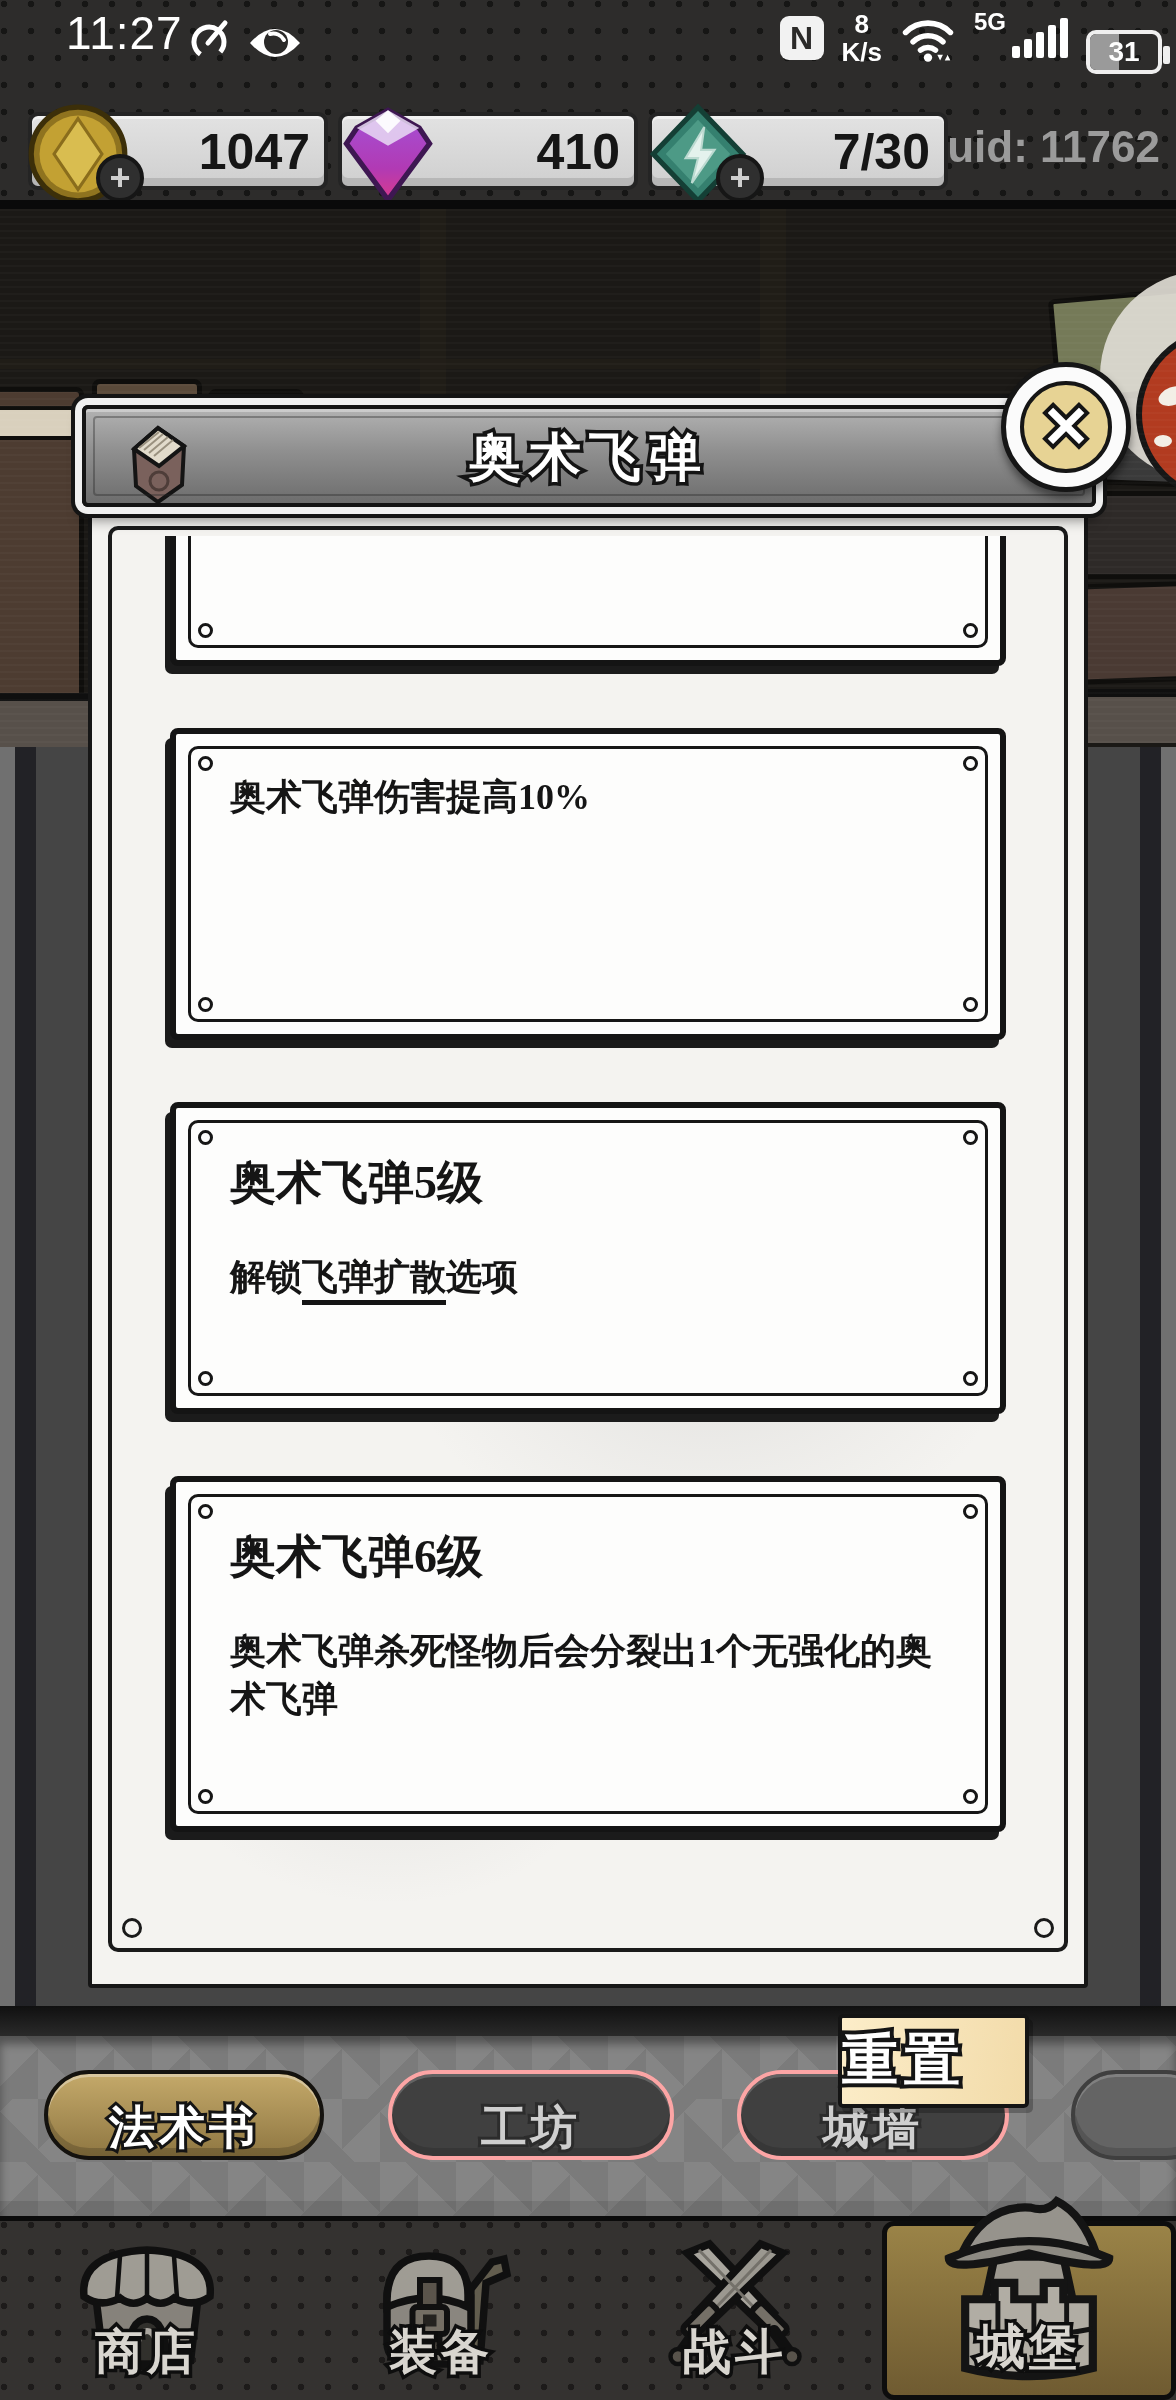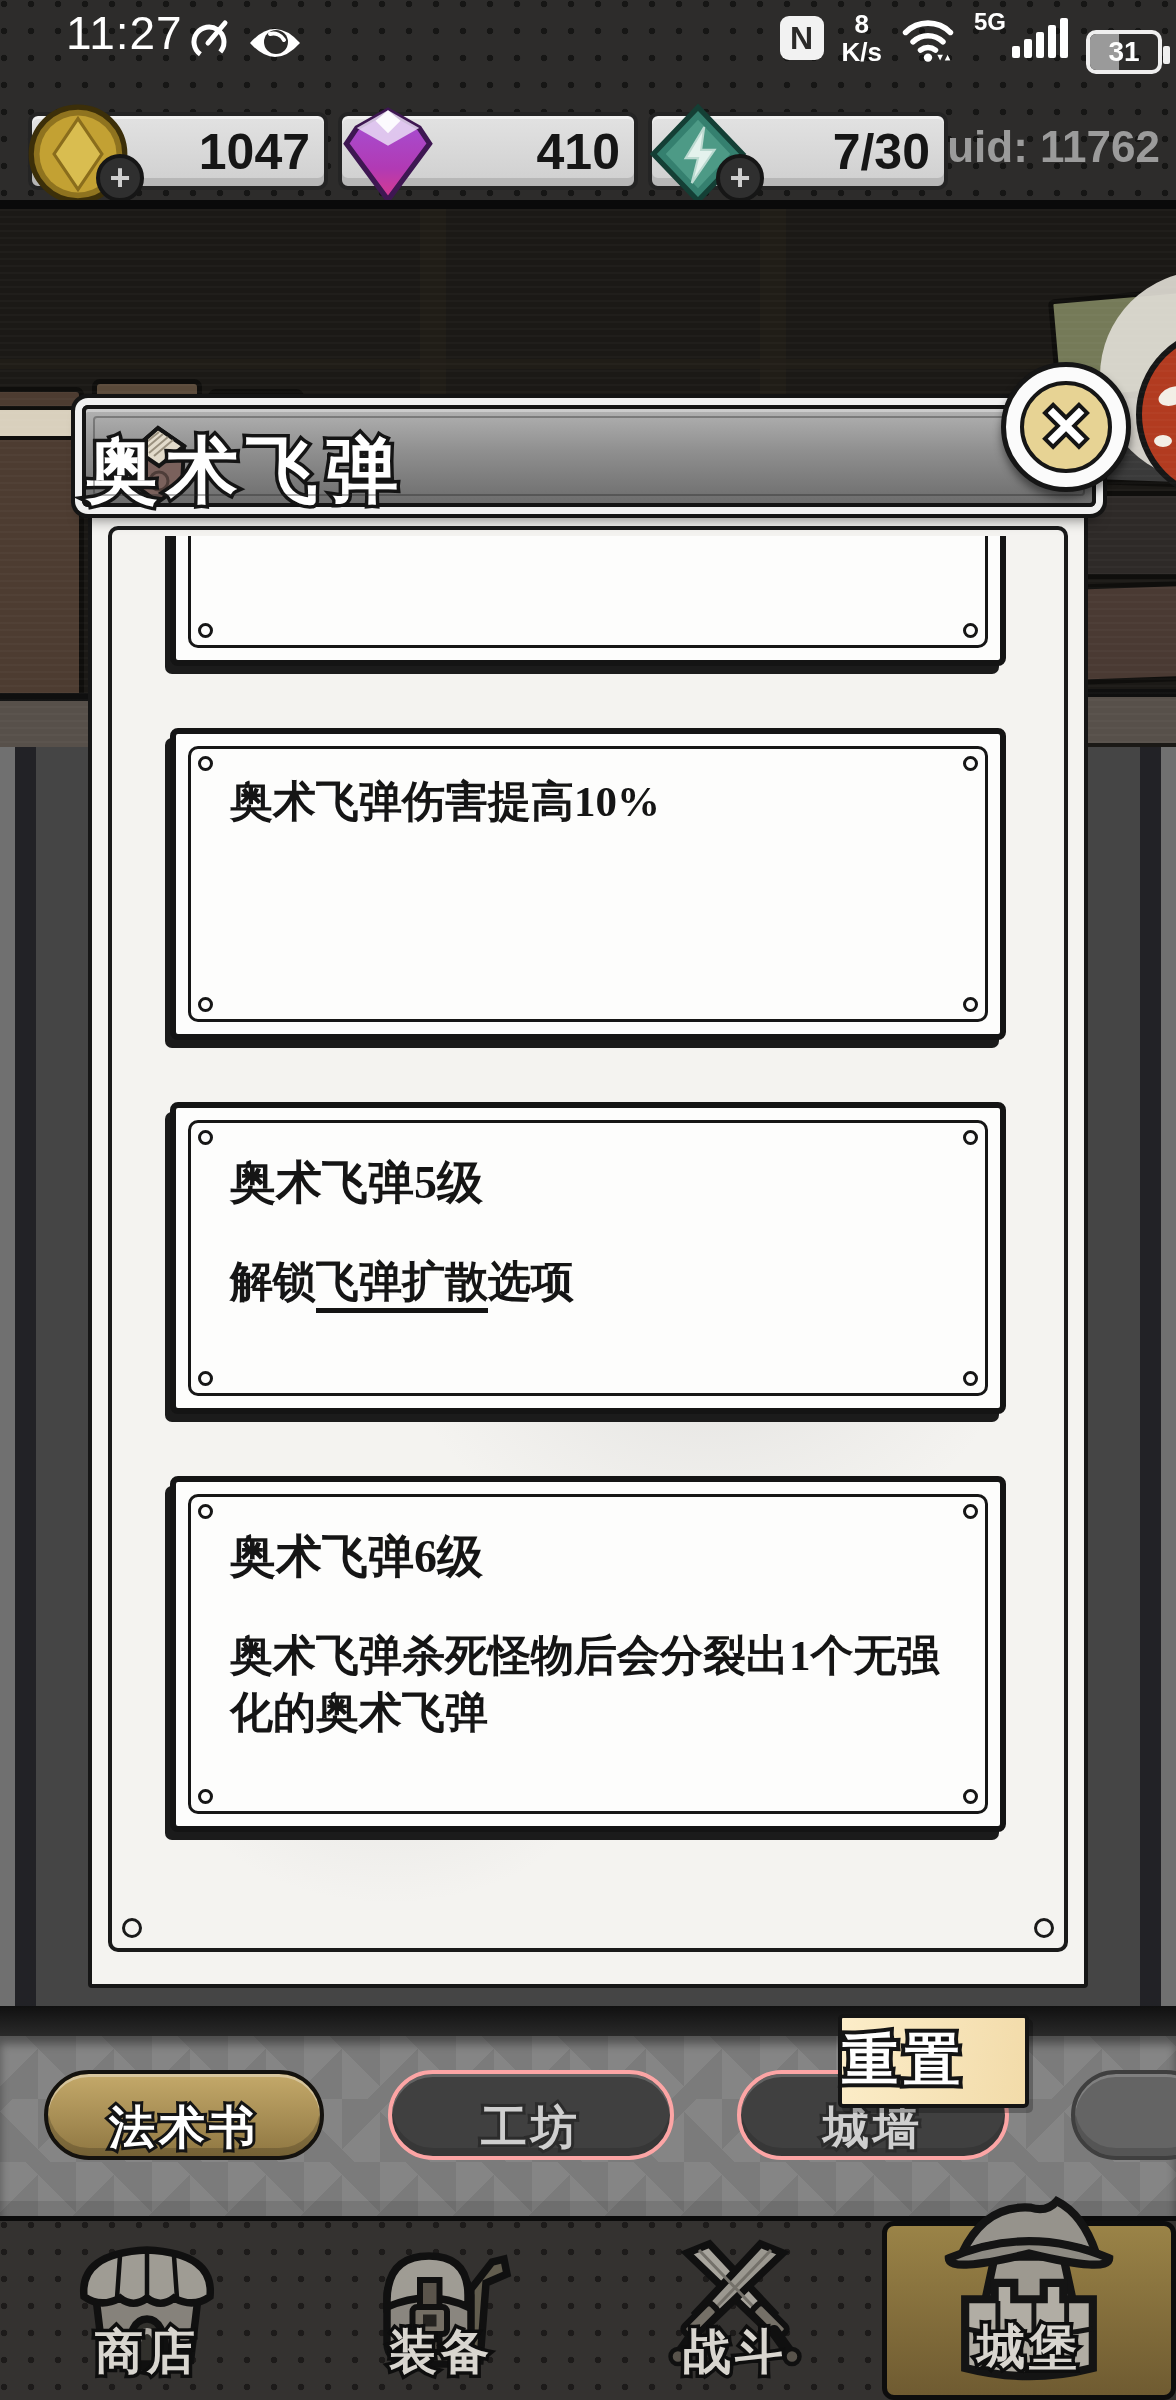--- a/index.html
+++ b/index.html
@@ -59,21 +59,21 @@
   .wall .edgeR1{position:absolute;right:0;top:0;bottom:0;width:15px;background:#707070;}
   .wall .edgeR2{position:absolute;right:15px;top:0;bottom:0;width:21px;background:#222226;}
   .strip-dark{position:absolute;left:0;top:2006px;width:1176px;height:30px;background:linear-gradient(180deg,#101010,#2a2a2a);z-index:3;}
 
   
   .dlg-title{position:absolute;left:82px;top:405px;width:1014px;height:102px;z-index:10;
     background:linear-gradient(180deg,#b2b2b2,#8f8f8f 45%,#6d6d6d);
     border:4px solid #141414;border-radius:6px;
     box-shadow:0 0 0 7px #f0f0f0, 0 0 0 11px #141414, 0 12px 14px rgba(0,0,0,.5), inset 0 3px 0 rgba(255,255,255,.35);}
   .dlg-title::after{content:"";position:absolute;inset:7px;border:2px solid rgba(35,35,35,.35);border-radius:4px;pointer-events:none;}
-  .dlg-title .ttl{position:absolute;left:0;right:0;top:14px;font-size:72px;font-weight:700;color:#fff;
+  .dlg-title .ttl{position:absolute;left:0;right:0;top:14px;text-align:center;font-size:52px;font-weight:700;color:#fff;
     letter-spacing:8px;-webkit-text-stroke:7px #141414;paint-order:stroke fill;}
   .dlg-title .bicon{position:absolute;left:26px;top:6px;}
   .close-btn{position:absolute;left:1001px;top:362px;width:130px;height:130px;z-index:12;border-radius:50%;
     background:#fbfbfb;border:5px solid #161616;display:flex;align-items:center;justify-content:center;
     box-shadow:0 6px 8px rgba(0,0,0,.45);}
   .close-btn .inner{width:92px;height:92px;border-radius:50%;background:#e7d394;border:4px solid #161616;
     display:flex;align-items:center;justify-content:center;}
   .close-btn .x{font-size:58px;font-weight:900;color:#fff;-webkit-text-stroke:8px #141414;paint-order:stroke fill;line-height:1;}
 
   .paper{position:absolute;left:88px;top:512px;width:1000px;height:1476px;z-index:5;
@@ -87,21 +87,21 @@
 
   .card{position:relative;margin:0 52px 62px 52px;background:#fdfdfc;border:6px solid #141414;border-radius:8px;
     box-shadow:-6px 9px 0 -1px #1b1b1b;}
   .card::before{content:"";position:absolute;inset:12px;border:3px solid #161616;border-radius:10px;pointer-events:none;}
   .card .dot{position:absolute;width:15px;height:15px;border:3px solid #161616;border-radius:50%;}
   .card .tl{left:22px;top:22px;} .card .tr{right:22px;top:22px;}
   .card .bl{left:22px;bottom:22px;} .card .br{right:22px;bottom:22px;}
   .card.partial{height:320px;margin-top:-190px;}
   .card.c4{height:312px;} .card.c5{height:312px;} .card.c6{height:356px;}
   .card-title{padding:44px 48px 0 54px;font-size:46px;font-weight:700;color:#151515;font-family:"Liberation Serif",serif;}
-  .card-desc{padding:40px 60px 0 54px;font-size:43px;font-weight:600;color:#151515;line-height:1.32;font-family:"Liberation Serif",serif;}
+  .card-desc{padding:40px 60px 0 54px;font-size:36px;font-weight:600;color:#151515;line-height:1.32;font-family:"Liberation Serif",serif;}
   .ulink{border-bottom:5px solid #141414;padding-bottom:3px;}
 
   
   .argyle{position:absolute;left:0;top:2036px;width:1176px;height:181px;z-index:2;
     background-color:#858585;
     background-image:linear-gradient(45deg,#7b7b7b 25%,transparent 25%,transparent 75%,#7b7b7b 75%),
                      linear-gradient(-45deg,#7b7b7b 25%,transparent 25%,transparent 75%,#7b7b7b 75%);
     background-size:76px 126px;background-position:0 0,38px 63px;
     box-shadow:inset 0 8px 10px rgba(0,0,0,.38), inset 0 -16px 0 rgba(0,0,0,.10);}
 

